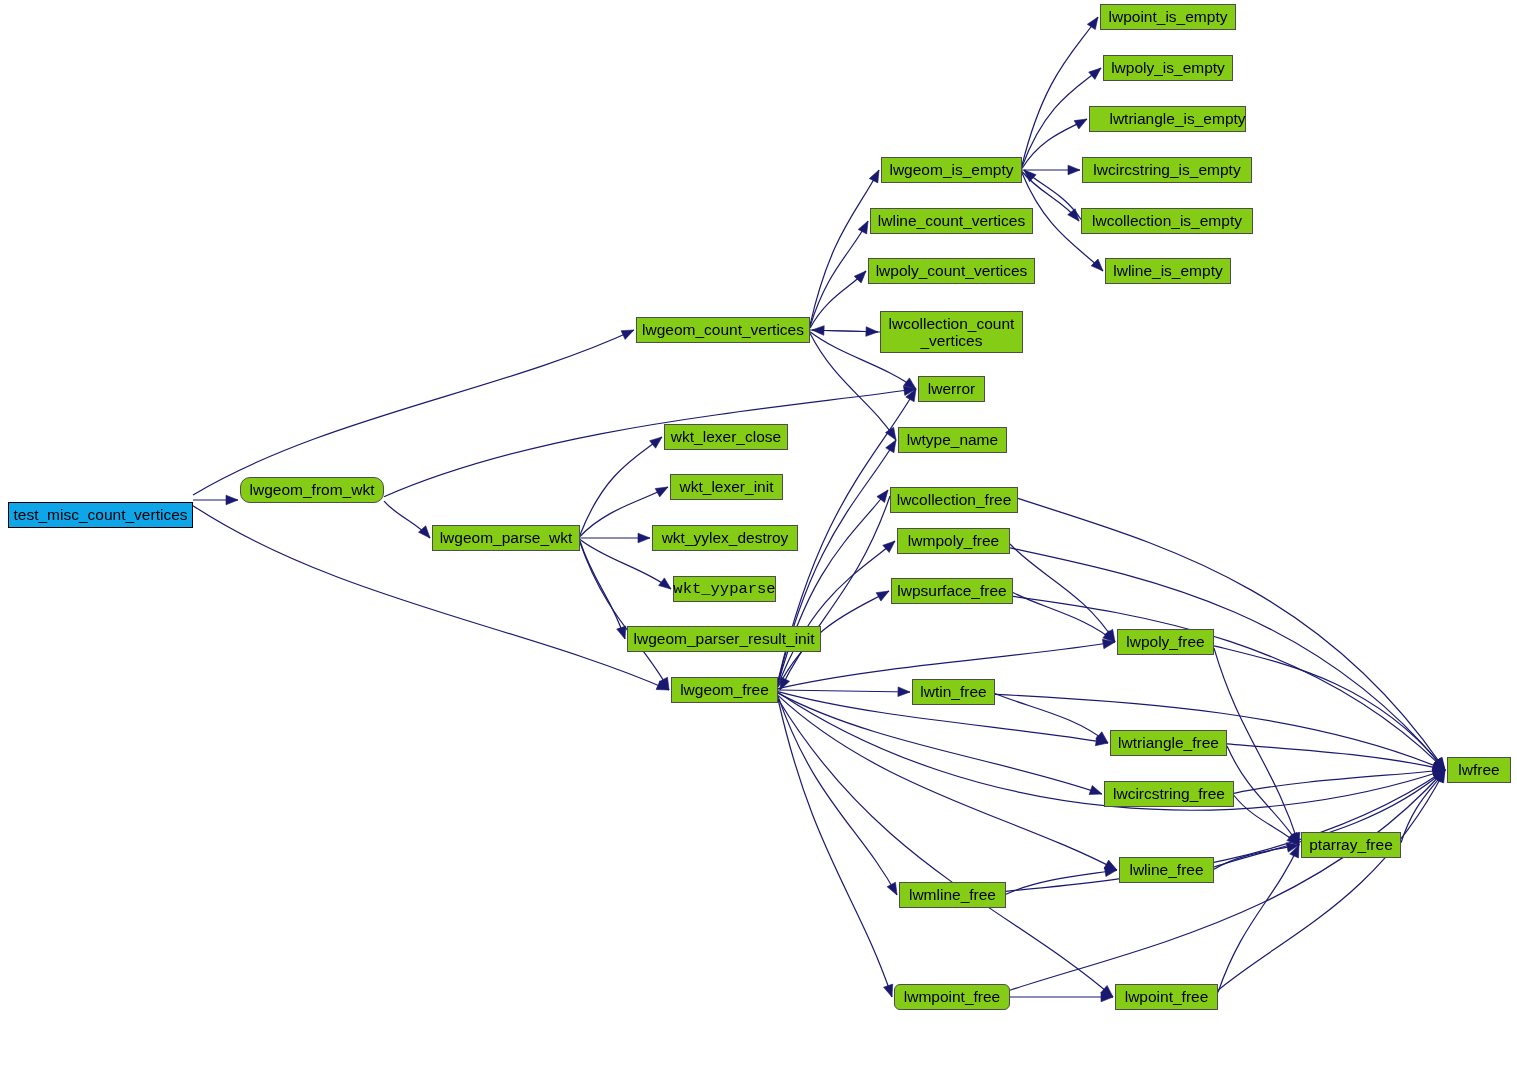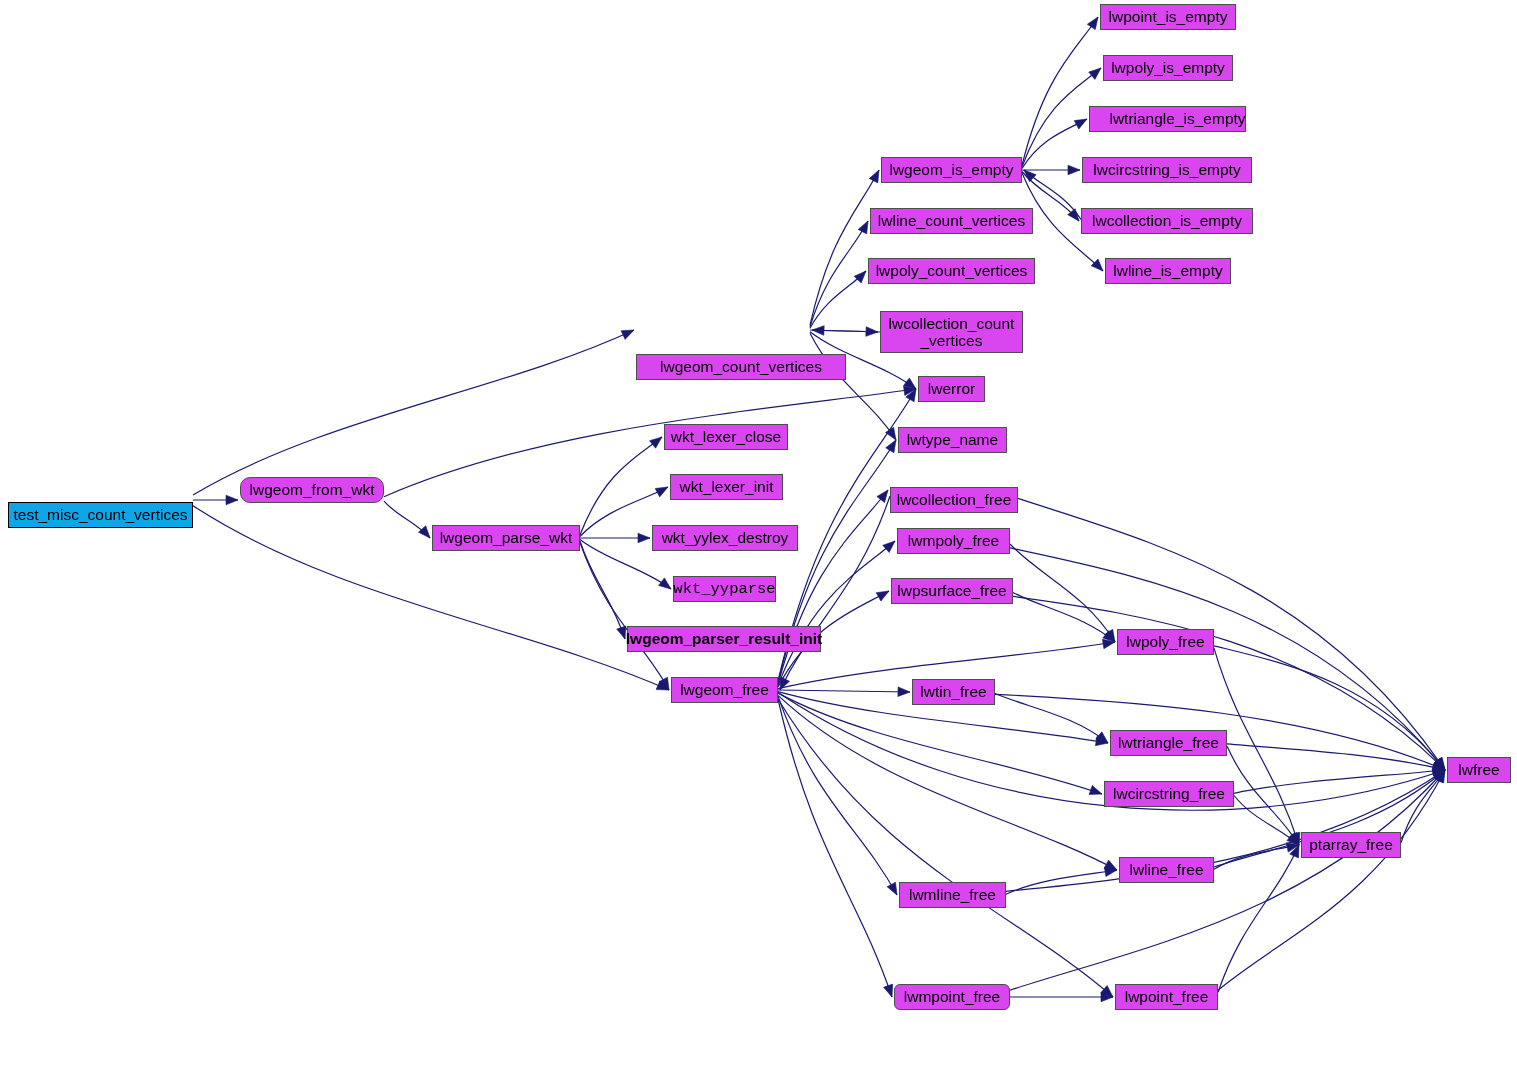--- a/index.html
+++ b/index.html
@@ -31,21 +31,21 @@
   }
   .arrow-head {
     fill: #191970;
     stroke: #191970;
     stroke-width: 0.6px;
   }
   .node-box {
     position: absolute;
     box-sizing: border-box;
     border: 1px solid #4d4d4d;
-    background: #d946ef;
+    background: #84cc16;
     color: #000000;
     font-size: 15.5px;
     line-height: 1.08;
     display: flex;
     align-items: center;
     justify-content: center;
     text-align: center;
     white-space: pre;
     letter-spacing: 0px;
     z-index: 5;
@@ -186,26 +186,26 @@
       <polygon points="1299.0,845.0 1298.5,857.9 1289.7,854.0" class="arrow-head"></polygon>
       <path d="M 1218.0 990.2 C 1286.1 934.0 1376.9 901.0 1445.0 770.0" class="edge-path"></path>
       <polygon points="1445.0,770.0 1443.7,782.9 1435.2,778.4" class="arrow-head"></polygon>
       <path d="M 1401.0 842.8 C 1414.2 801.6 1431.8 790.7 1445.0 770.0" class="edge-path"></path>
       <polygon points="1445.0,770.0 1442.6,782.7 1434.5,777.5" class="arrow-head"></polygon>
     </svg>
   <div id="nodes-layer">
       <div class="node-box root" style="left: 8px; top: 487px; width: 185px; height: 26px;">test_misc_count_vertices</div>
       <div class="node-box" style="left: 240px; top: 477px; width: 144px; height: 26px; border-radius: 10px;">lwgeom_from_wkt</div>
       <div class="node-box" style="left: 432px; top: 525px; width: 148px; height: 26px;">lwgeom_parse_wkt</div>
-      <div class="node-box" style="left: 636px; top: 317px; width: 210px; height: 26px; margin-top: 37px;">lwgeom_count_vertices</div>
+      <div class="node-box" style="left: 636px; top: 317px; width: 174px; height: 26px;">lwgeom_count_vertices</div>
       <div class="node-box" style="left: 664px; top: 424px; width: 124px; height: 26px;">wkt_lexer_close</div>
       <div class="node-box" style="left: 670px; top: 474px; width: 113px; height: 26px;">wkt_lexer_init</div>
       <div class="node-box" style="left: 652px; top: 525px; width: 146px; height: 26px;">wkt_yylex_destroy</div>
       <div class="node-box" style="left: 673px; top: 576px; width: 103px; height: 26px; font-family: Liberation Mono, monospace;">wkt_yyparse</div>
-      <div class="node-box" style="left: 627px; top: 626px; width: 194px; height: 26px; font-weight: bold;">lwgeom_parser_result_init</div>
+      <div class="node-box" style="left: 627px; top: 626px; width: 194px; height: 26px;">lwgeom_parser_result_init</div>
       <div class="node-box" style="left: 671px; top: 677px; width: 107px; height: 26px;">lwgeom_free</div>
       <div class="node-box" style="left: 881px; top: 157px; width: 141px; height: 26px;">lwgeom_is_empty</div>
       <div class="node-box" style="left: 870px; top: 208px; width: 163px; height: 26px;">lwline_count_vertices</div>
       <div class="node-box" style="left: 868px; top: 258px; width: 167px; height: 26px;">lwpoly_count_vertices</div>
       <div class="node-box two-line" style="left: 880px; top: 311px; width: 143px; height: 42px;">lwcollection_count
 _vertices</div>
       <div class="node-box" style="left: 918px; top: 376px; width: 67px; height: 26px;">lwerror</div>
       <div class="node-box" style="left: 898px; top: 427px; width: 109px; height: 26px;">lwtype_name</div>
       <div class="node-box" style="left: 890px; top: 477px; width: 128px; height: 26px; margin-top: 10px;">lwcollection_free</div>
       <div class="node-box" style="left: 897px; top: 528px; width: 113px; height: 26px;">lwmpoly_free</div>

